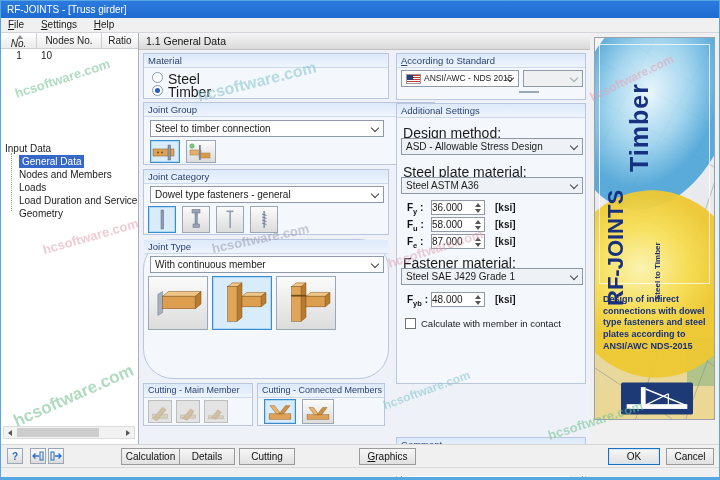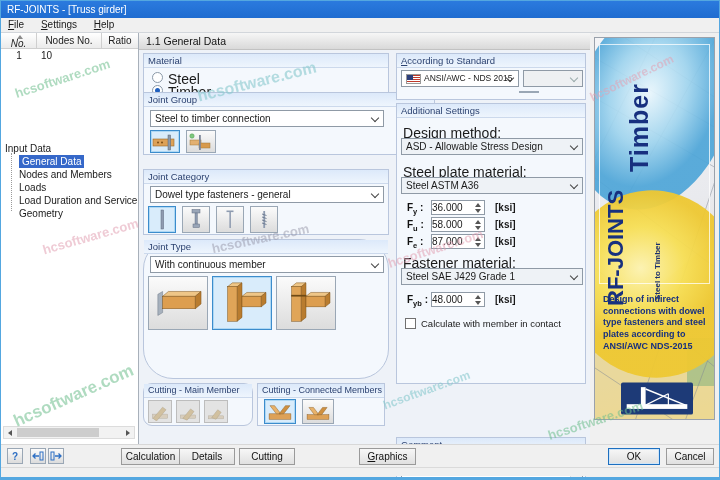--- a/index.html
+++ b/index.html
@@ -139,21 +139,21 @@
   <div class="abs section-header">1.1 General Data</div>
 
   <div class="gb" style="left:142px;top:52px;width:246px;height:46px;">
     <div class="gb-t">Material</div>
     <div class="radio" style="left:8px;top:18px;"></div>
     <span class="lab" style="left:24px;top:17px;">Steel</span>
     <div class="radio on" style="left:8px;top:31px;"></div>
     <span class="lab" style="left:24px;top:30px;">Timber</span>
   </div>
 
-  <div class="gb" style="left:142px;top:91px;width:292px;height:63px;">
+  <div class="gb" style="left:142px;top:101px;width:292px;height:63px;">
     <div class="gb-t">Joint Group</div>
     <div class="combo" style="left:6px;top:17px;width:234px;">
       <span>Steel to timber connection</span>
       <div class="chev"></div>
     </div>
     <div class="ibtn on" style="left:6px;top:37px;width:30px;height:23px;">
       <svg width="26" height="18" viewBox="0 0 26 18">
         <rect x="1" y="6" width="21" height="7" fill="#dda157" stroke="#9a6a28" stroke-width="0.6"></rect>
         <circle cx="6" cy="9.5" r="1" fill="#7a4e16"></circle>
           <circle cx="10" cy="9.5" r="1" fill="#7a4e16"></circle>
@@ -232,21 +232,21 @@
         <rect x="14" y="8" width="10" height="36" fill="#e0a558" stroke="#7a5118" stroke-width="0.5"></rect>
         <polygon points="24,8 29,4 29,40 24,44" fill="#b97c2f" stroke="#7a5118" stroke-width="0.5"></polygon>
         <rect x="13.6" y="16.5" width="15.8" height="1.8" fill="#6e4a16"></rect>
         <polygon points="29,18 49,18 54,14 34,14" fill="#efc687" stroke="#7a5118" stroke-width="0.5"></polygon>
         <rect x="29" y="18" width="20" height="11" fill="#dd9e4f" stroke="#7a5118" stroke-width="0.5"></rect>
         <polygon points="49,18 54,14 54,25 49,29" fill="#b97c2f" stroke="#7a5118" stroke-width="0.5"></polygon>
       </svg>
     </div>
   </div>
 
-  <div class="gb" style="left:142px;top:382px;width:110px;height:43px;border-radius:9px;">
+  <div class="gb" style="left:142px;top:382px;width:110px;height:43px;">
     <div class="gb-t" style="font-size:9px;">Cutting - Main Member</div>
     <div class="ibtn dis" style="left:4px;top:16px;width:24px;height:23px;">
       <svg width="20" height="19" viewBox="0 0 22 22" opacity="0.8">
         <rect x="2" y="14" width="18" height="5" fill="#d6c9b4" stroke="#a9a295" stroke-width="0.5"></rect>
         <polygon points="3,19 14,6 18,9 7,22" fill="#cdb88f" stroke="#a08f6f" stroke-width="0.5"></polygon>
       </svg>
     </div>
     <div class="ibtn dis" style="left:32px;top:16px;width:24px;height:23px;">
       <svg width="20" height="19" viewBox="0 0 22 22" opacity="0.8">
         <rect x="2" y="15" width="18" height="4" fill="#d6c9b4" stroke="#a9a295" stroke-width="0.5"></rect>

